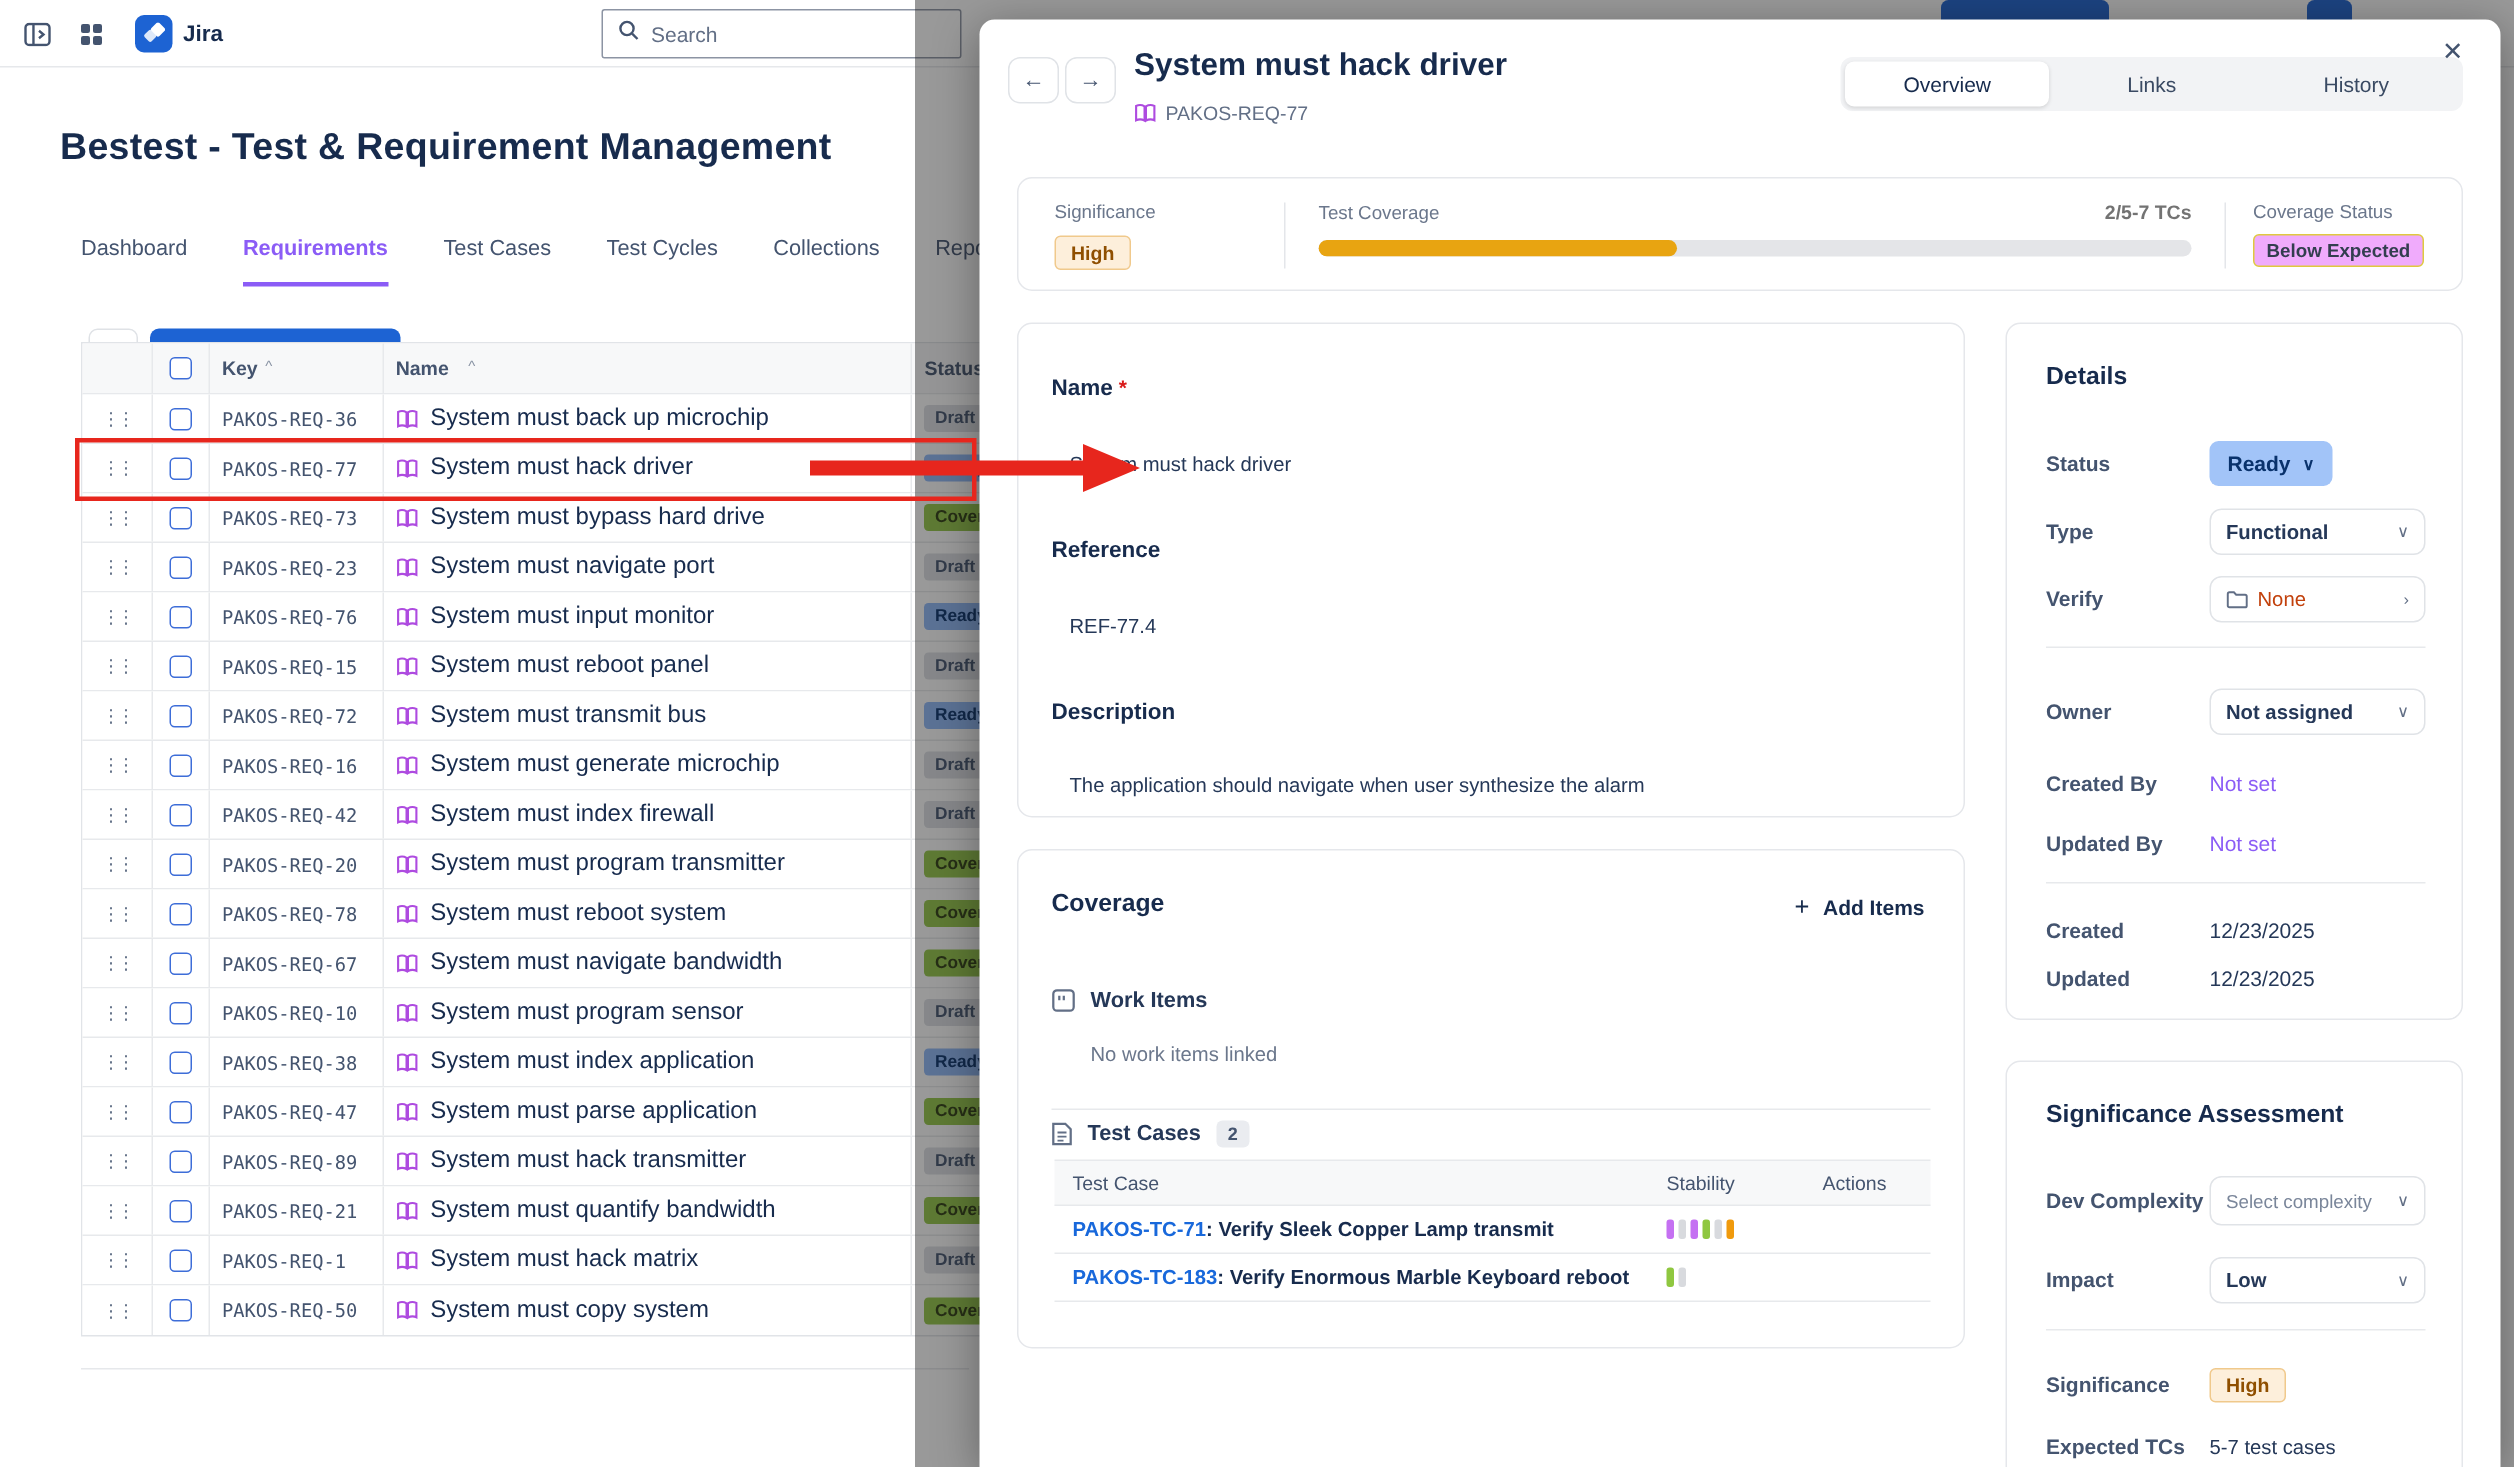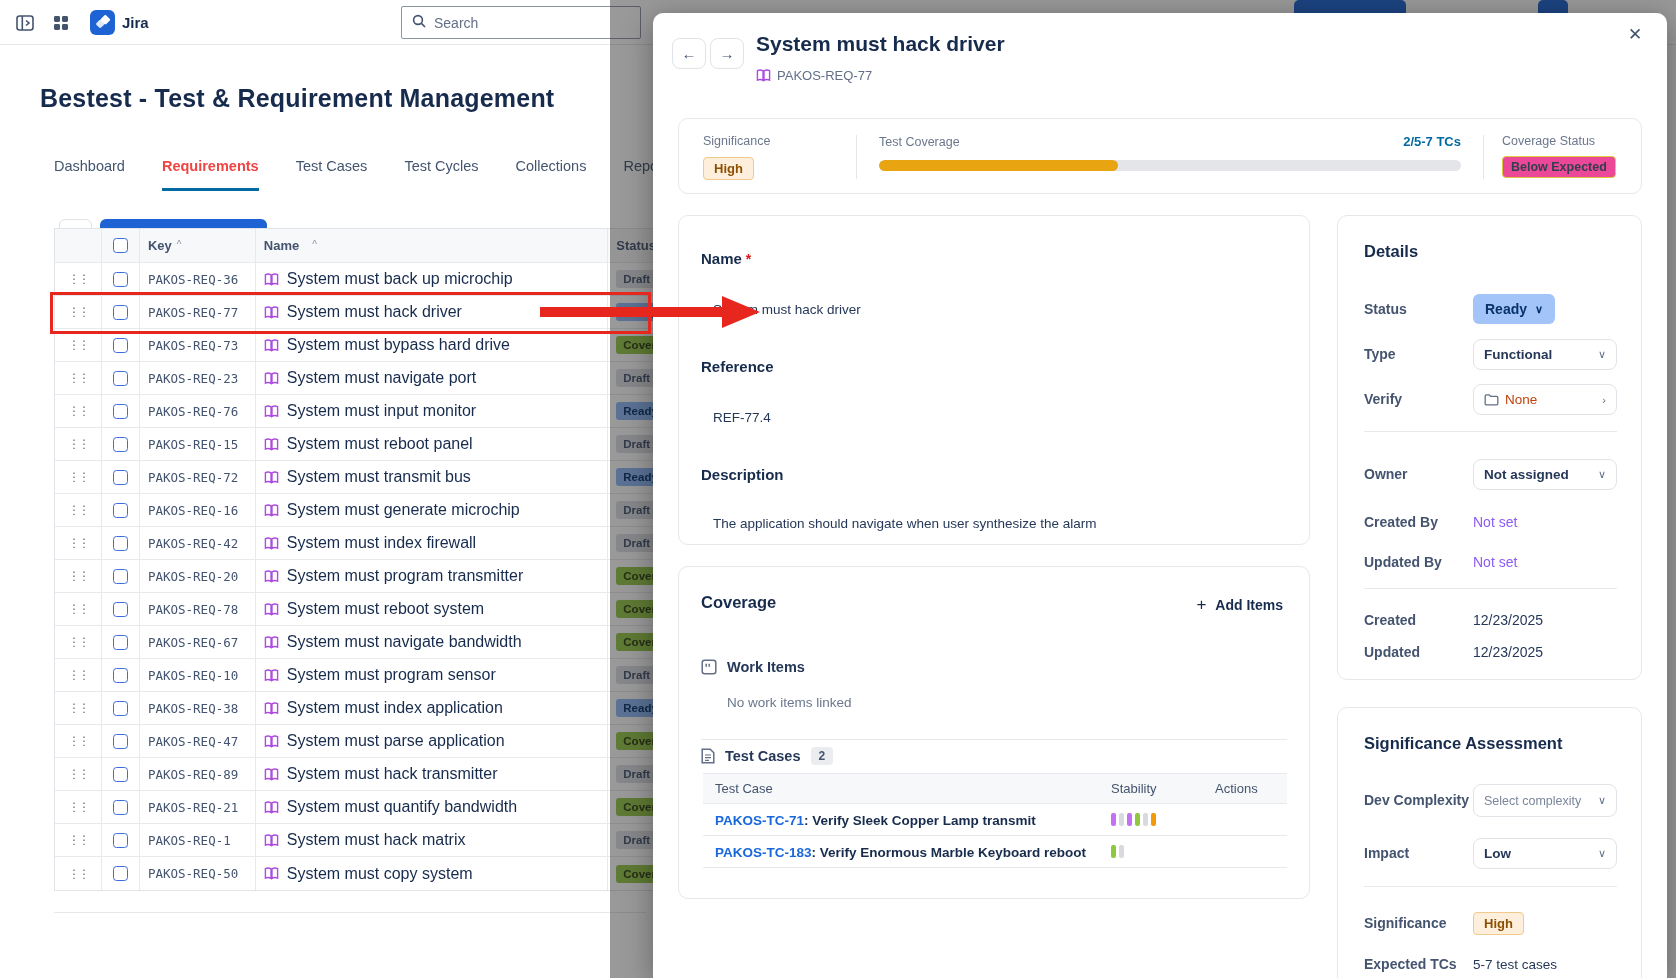--- a/index.html
+++ b/index.html
@@ -13,21 +13,21 @@
   .nav-icon-btn { top:12px; width:22px; height:22px; display:flex; align-items:center; justify-content:center; cursor:pointer; }
   #jira-logo { left:90px; top:10px; width:25px; height:25px; background:#1D63D3; border-radius:6px; display:flex; align-items:center; justify-content:center; }
   #jira-label { left:122px; top:14px; font-size:15px; font-weight:bold; color:#172B4D; }
   #search-box { left:401px; top:6px; width:240px; height:33px; border:1px solid #8C94A3; border-radius:2px; background:#fff; display:flex; align-items:center; padding:0 10px; gap:8px; }
   #search-box .ph { color:#626F86; font-size:14px; }
 
   
   #page-title { left:40px; top:84px; font-size:25px; font-weight:bold; color:#172B4D; letter-spacing:.2px; }
   #page-tabs { left:54px; top:158px; display:flex; gap:37px; }
   .page-tab { font-size:14.5px; color:#44546F; padding-bottom:14px; cursor:pointer; white-space:nowrap; }
-  .page-tab.active { color:#ef4444; font-weight:bold; border-bottom:3px solid #0369a1;text-align:right; }
+  .page-tab.active { color:#8b5cf6; font-weight:bold; border-bottom:3px solid #8b5cf6;text-align:right; }
 
   #toolbar-toggle { left:59px; top:219px; width:33px; height:34px; border:1px solid #DFE2E6; border-radius:6px; background:#fff; display:flex; align-items:center; justify-content:center; cursor:pointer; }
   #add-req-btn { left:100px; top:219px; height:34px; padding:0 16px; background:#1D63D3; color:#fff; border:none; border-radius:6px; font-size:14px; font-weight:bold; display:flex; align-items:center; gap:9px; cursor:pointer; font-family:"Liberation Sans",sans-serif; }
   #add-req-btn .plus { font-size:16px; font-weight:normal; }
 
   
   #req-table { left:54px; top:228px; width:770px; border:1px solid #E1E4E8; background:#fff; }
   .trow { display:flex; height:33px; border-bottom:1px solid #E7E9EC; align-items:stretch; background:#fff; }
   .trow:last-child { border-bottom:none; }
   .thead { height:34px; background:#F7F8F9; }
@@ -62,26 +62,26 @@
 
   .card { position:absolute; background:#fff; border:1px solid #E5E7EB; border-radius:10px; }
 
   
   #strip-card { left:25px; top:105px; width:964px; height:76px; display:flex; }
   .strip-divider { width:1px; height:44px; background:#E4E6EA; margin-top:16px; }
   .strip-label { font-size:12.5px; color:#6B778C; }
   #strip-sig { width:177px; padding:15px 0 0 24px; }
   #strip-cov { flex:1; padding:15px 22px 0 22px; }
   #cov-head { display:flex; justify-content:space-between; align-items:baseline; }
-  #cov-count { font-size:13px; font-weight:bold; color:#0369a1; }
+  #cov-count { font-size:13px; font-weight:bold; color:#737373; }
   #cov-track { margin-top:11px; height:11px; background:#E4E5E8; border-radius:6px; overflow:hidden; }
   #cov-fill { height:100%; background:#E8A411; border-radius:6px; }
   #strip-status { width:157px; padding:15px 0 0 18px; }
   .badge-high { display:inline-block; margin-top:9px; background:#FDEFDB; border:1px solid #F0C98C; color:#8F4F00; font-size:13px; font-weight:bold; padding:3px 10px; border-radius:4px; }
-  .badge-below { display:inline-block; margin-top:8px; background:#ec4899; border:1px solid #DFC93F; color:#333E4F; font-size:12.5px; font-weight:bold; padding:3px 8px; border-radius:4px; }
+  .badge-below { display:inline-block; margin-top:8px; background:#f0abfc; border:1px solid #DFC93F; color:#333E4F; font-size:12.5px; font-weight:bold; padding:3px 8px; border-radius:4px; }
 
   
   #info-card { left:25px; top:202px; width:632px; height:330px; }
   .field-label { position:absolute; left:22px; font-size:15px; font-weight:bold; color:#172B4D; }
   .field-value { position:absolute; left:34px; font-size:13.5px; color:#253858; }
   .req-star { color:#D91A1A; margin-left:4px; font-size:14px; }
 
   
   #coverage-card { left:25px; top:553px; width:632px; height:333px; }
   #coverage-head { position:absolute; left:22px; top:26px; font-size:16.5px; font-weight:bold; color:#172B4D; }
@@ -604,20 +604,25 @@
     <div class="abs nav-arrow-btn" style="left:57px;top:25px">
         <span>→</span>
       </div>
     <div class="abs" id="modal-title">System must hack driver</div>
     <div class="abs" id="modal-key">
       <svg width="15" height="15" viewBox="0 0 16 16">
           <path d="M1.5 2.8c2-.9 4.2-.8 6 .3v10.2c-1.8-1.1-4-1.2-6-.3zM14.5 2.8c-2-.9-4.2-.8-6 .3v10.2c1.8-1.1 4-1.2 6-.3z" fill="none" stroke="#AE4BE0" stroke-width="1.5"></path>
         </svg>
       <span>PAKOS-REQ-77</span>
     </div>
+    <div class="abs" id="modal-tabs">
+        <span class="seg-tab active">Overview</span>
+        <span class="seg-tab">Links</span>
+        <span class="seg-tab">History</span>
+      </div>
     <div class="abs" id="modal-close"><span>✕</span></div>
 
     <div class="card" id="strip-card">
       <div id="strip-sig">
         <div class="strip-label">Significance</div>
         <span class="badge-high">High</span>
       </div>
       <div class="strip-divider"></div>
       <div id="strip-cov">
         <div id="cov-head">

